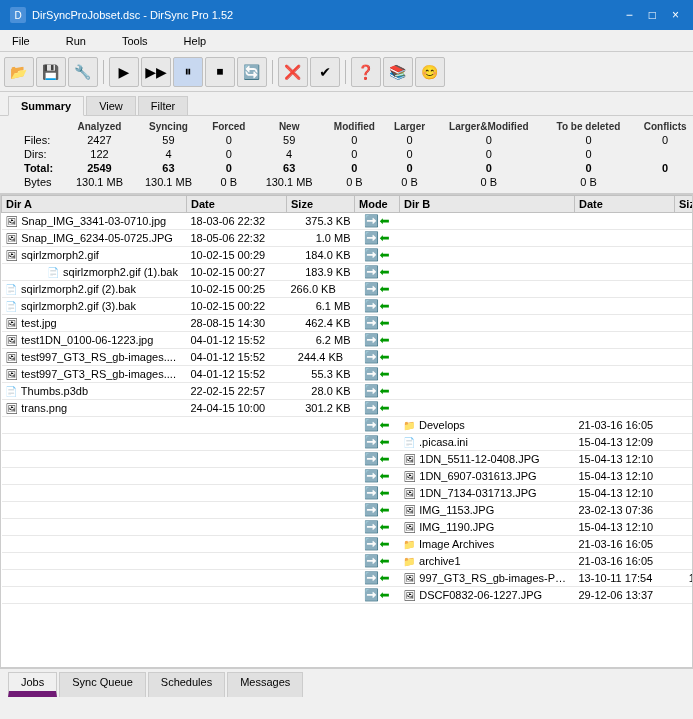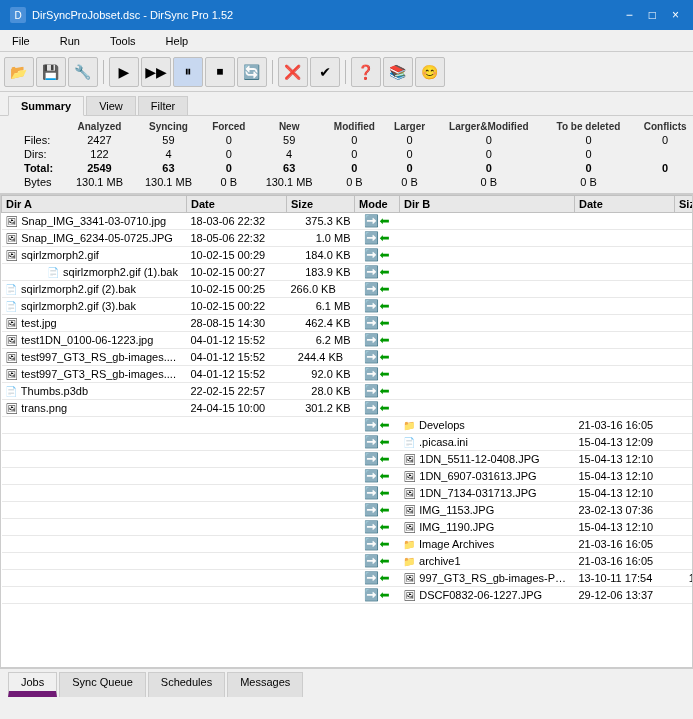--- a/index.html
+++ b/index.html
@@ -6,21 +6,21 @@
     body { font-family: 'Segoe UI', Tahoma, Arial, sans-serif; font-size: 11px; background: #f0f0f0; width: 693px; height: 719px; overflow: hidden; }
     
     
     .titlebar { background: #1a73c8; color: white; padding: 6px 10px; display: flex; align-items: center; justify-content: space-between; height: 30px; }
     .titlebar-left { display: flex; align-items: center; gap: 6px; }
     .titlebar-icon { width: 16px; height: 16px; background: #4a90d9; border-radius: 2px; display: flex; align-items: center; justify-content: center; }
     .titlebar-controls { display: flex; gap: 8px; }
     .titlebar-btn { color: white; font-size: 12px; cursor: pointer; padding: 0 4px; }
 
     
-    .menubar { background: #f0f0f0; border-bottom: 1px solid #ccc; padding: 2px 4px; display: flex; gap: 14px; height: 22px; align-items: center; }
+    .menubar { background: #f0f0f0; border-bottom: 1px solid #ccc; padding: 2px 4px; display: flex; gap: 20px; height: 22px; align-items: center; }
     .menu-item { padding: 2px 8px; cursor: pointer; font-size: 11px; }
 
     
     .toolbar { background: #f0f0f0; border-bottom: 1px solid #ccc; padding: 3px 4px; display: flex; gap: 2px; align-items: center; height: 40px; }
     .toolbar-btn { width: 30px; height: 30px; background: #e8e8e8; border: 1px solid #c0c0c0; border-radius: 2px; cursor: pointer; display: flex; align-items: center; justify-content: center; font-size: 14px; }
     .toolbar-sep { width: 1px; height: 24px; background: #bbb; margin: 0 3px; }
 
     
     .tabs-row { background: #f0f0f0; border-bottom: 1px solid #ccc; padding: 4px 8px 0; display: flex; gap: 2px; }
     .tab { padding: 3px 12px; border: 1px solid #ccc; border-bottom: none; cursor: pointer; font-size: 11px; background: #e0e0e0; }
@@ -268,21 +268,21 @@
     <td>04-01-12 15:52</td>
     <td style="text-align:center;">244.4 KB</td>
     <td style="text-align:center;color:#009900;font-size:12px;">➡️⬅</td>
     <td style="max-width:175px;overflow:hidden;text-overflow:ellipsis;"></td>
     <td></td>
     <td style="text-align:right;"></td>
   </tr>
           <tr>
     <td style="max-width:185px;overflow:hidden;text-overflow:ellipsis;"><span style="font-size:10px;">🖼</span> test997_GT3_RS_gb-images....</td>
     <td>04-01-12 15:52</td>
-    <td style="text-align:right;">92.0 KB</td>
+    <td style="text-align:right;">55.3 KB</td>
     <td style="text-align:center;color:#009900;font-size:12px;">➡️⬅</td>
     <td style="max-width:175px;overflow:hidden;text-overflow:ellipsis;"></td>
     <td></td>
     <td style="text-align:right;"></td>
   </tr>
           <tr>
     <td style="max-width:185px;overflow:hidden;text-overflow:ellipsis;"><span style="font-size:10px;">📄</span> Thumbs.p3db</td>
     <td>22-02-15 22:57</td>
     <td style="text-align:right;">28.0 KB</td>
     <td style="text-align:center;color:#009900;font-size:12px;">➡️⬅</td>

